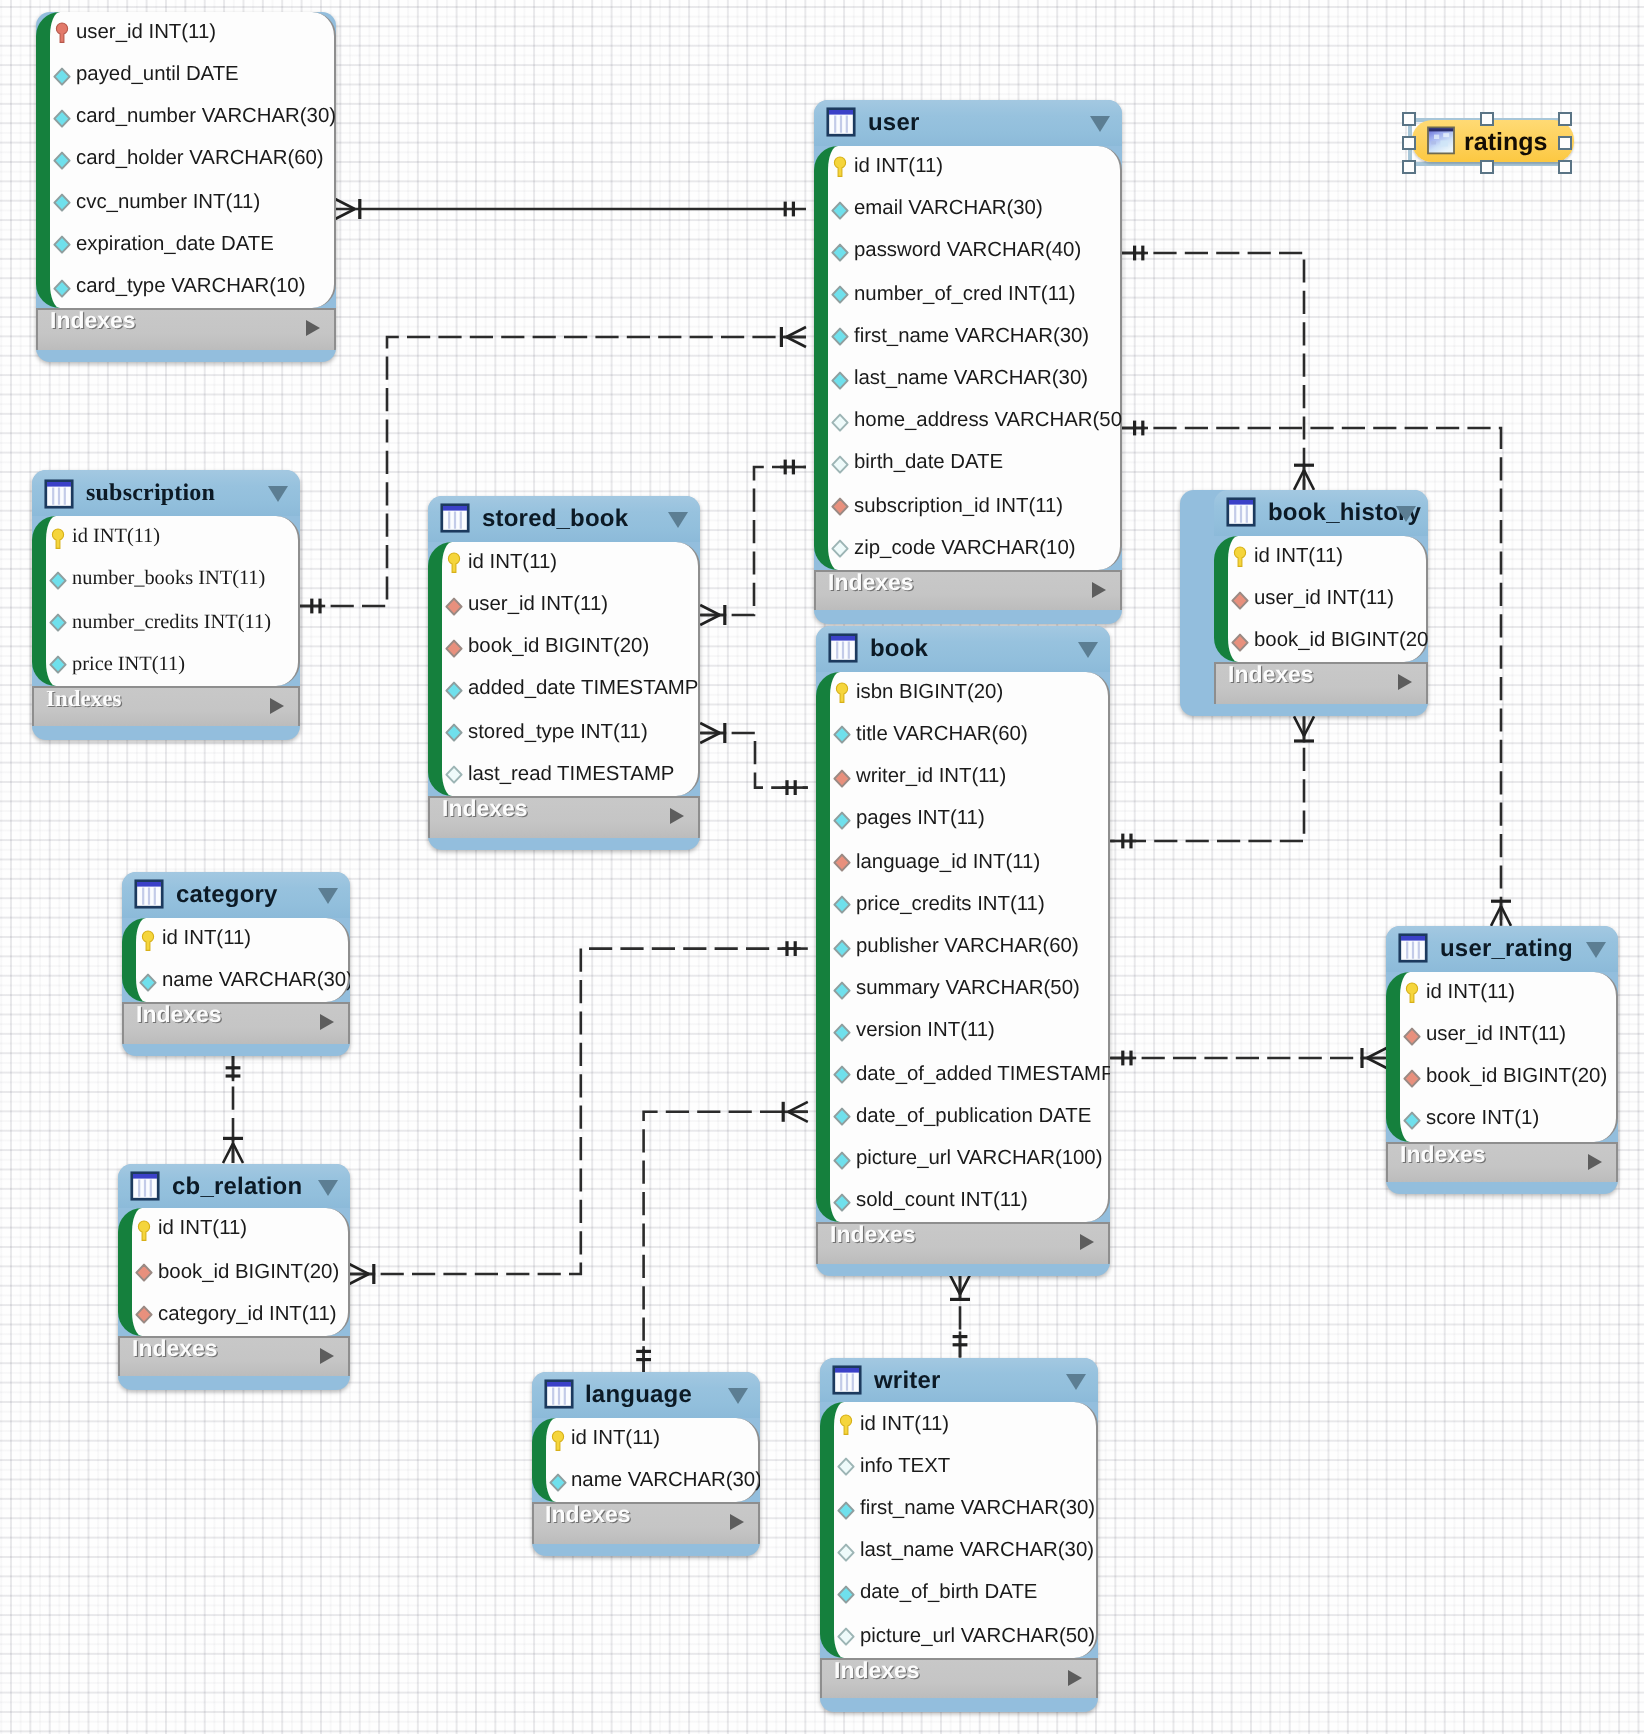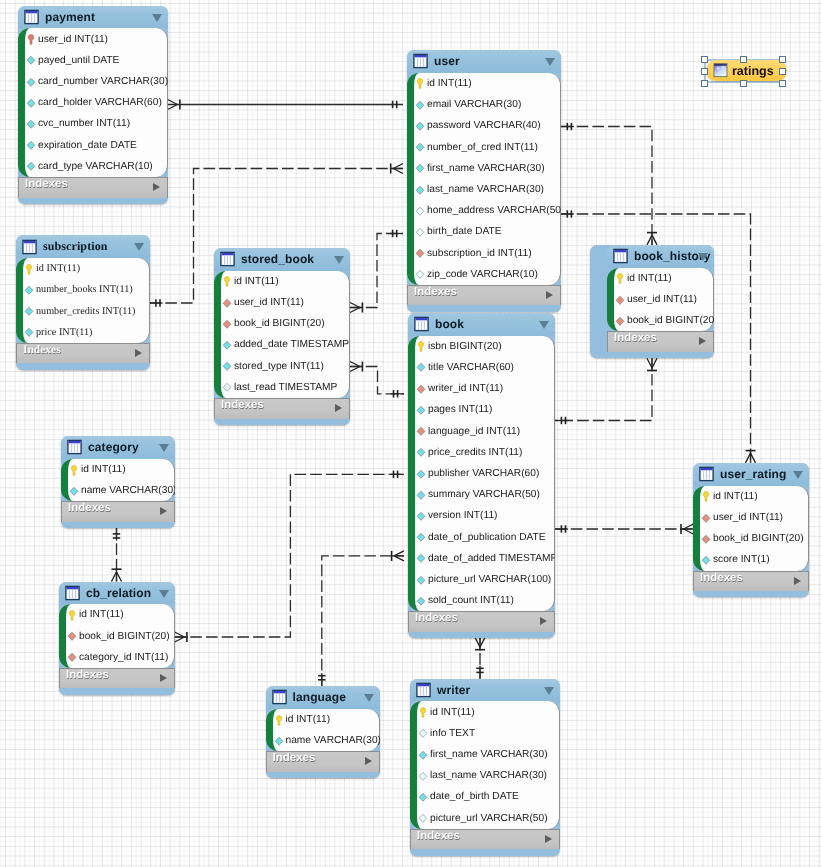--- a/index.html
+++ b/index.html
@@ -150,29 +150,20 @@
         <polyline points="480,637.4 480,678.7" fill="none" stroke="#2b2b2b" stroke-width="1.3" stroke-dasharray="11.6 4.1"></polyline>
         <path d="M480 637.4 L480 650.4" stroke="#2b2b2b" stroke-width="1.3"></path>
         <path d="M480 678.7 L480 665.7" stroke="#2b2b2b" stroke-width="1.3"></path>
         <path d="M480 647.1999999999999 L475 637.4 M480 647.1999999999999 L485 637.4" stroke="#212121" stroke-width="1.3" fill="none"></path>
         <path d="M475 649.6999999999999 L485 649.6999999999999" stroke="#212121" stroke-width="1.6"></path>
         <path d="M483.7 672.4000000000001 L476.3 672.4000000000001" stroke="#212121" stroke-width="1.6"></path>
         <path d="M483.7 668.3000000000001 L476.3 668.3000000000001" stroke="#212121" stroke-width="1.6"></path>
       </g>
     </svg>
 <div class="tbl" style="left: 18px; top: 5.7px; width: 150px;">
-      <div class="tbl-head">
-        <svg class="ic" width="15" height="16" viewBox="0 0 15 16">
-          <rect x="0.9" y="1.4" width="13.2" height="13.2" fill="#fafcff" stroke="#1c3a5e" stroke-width="1.35"></rect>
-          <rect x="1.5" y="2.0" width="12.0" height="2.3" fill="#3b41c8"></rect>
-          <path d="M4.6 4.8 L4.6 13.4 M7.5 4.8 L7.5 13.4 M10.4 4.8 L10.4 13.4" stroke="#c3cbe8" stroke-width="1.1"></path>
-        </svg>
-        <span class="tbl-title">payment</span>
-        <span class="tbl-caret"></span>
-      </div>
       <div class="tbl-body">
         <div class="row">
           <svg class="ic" width="12" height="12" viewBox="0 0 12 12">
             <path d="M6.0 1.5 C7.55 1.5 8.8 2.75 8.8 4.3 C8.8 5.5 8.05 6.55 6.95 6.95 L6.95 11.2 L5.05 11.2 L5.05 6.95 C3.95 6.55 3.2 5.5 3.2 4.3 C3.2 2.75 4.45 1.5 6.0 1.5 Z" fill="#e2796a" stroke="#b6584b" stroke-width="0.55"></path>
           </svg>
           <span class="lbl">user_id INT(11)</span>
         </div>
         <div class="row">
           <svg class="ic" width="12" height="12" viewBox="0 0 12 12">
             <path d="M6.0 2.3 L9.8 6.3 L6.0 10.3 L2.2 6.3 Z" fill="#6fe0ec" stroke="#8f9f9f" stroke-width="1.0" stroke-linejoin="round"></path>
@@ -483,32 +474,32 @@
         <div class="row">
           <svg class="ic" width="12" height="12" viewBox="0 0 12 12">
             <path d="M6.0 2.3 L9.8 6.3 L6.0 10.3 L2.2 6.3 Z" fill="#6fe0ec" stroke="#8f9f9f" stroke-width="1.0" stroke-linejoin="round"></path>
           </svg>
           <span class="lbl">version INT(11)</span>
         </div>
         <div class="row">
           <svg class="ic" width="12" height="12" viewBox="0 0 12 12">
             <path d="M6.0 2.3 L9.8 6.3 L6.0 10.3 L2.2 6.3 Z" fill="#6fe0ec" stroke="#8f9f9f" stroke-width="1.0" stroke-linejoin="round"></path>
           </svg>
+          <span class="lbl">date_of_added TIMESTAMP</span>
+        </div>
+        <div class="row">
+          <svg class="ic" width="12" height="12" viewBox="0 0 12 12">
+            <path d="M6.0 2.3 L9.8 6.3 L6.0 10.3 L2.2 6.3 Z" fill="#6fe0ec" stroke="#8f9f9f" stroke-width="1.0" stroke-linejoin="round"></path>
+          </svg>
           <span class="lbl">date_of_publication DATE</span>
         </div>
         <div class="row">
           <svg class="ic" width="12" height="12" viewBox="0 0 12 12">
             <path d="M6.0 2.3 L9.8 6.3 L6.0 10.3 L2.2 6.3 Z" fill="#6fe0ec" stroke="#8f9f9f" stroke-width="1.0" stroke-linejoin="round"></path>
           </svg>
-          <span class="lbl">date_of_added TIMESTAMP</span>
-        </div>
-        <div class="row">
-          <svg class="ic" width="12" height="12" viewBox="0 0 12 12">
-            <path d="M6.0 2.3 L9.8 6.3 L6.0 10.3 L2.2 6.3 Z" fill="#6fe0ec" stroke="#8f9f9f" stroke-width="1.0" stroke-linejoin="round"></path>
-          </svg>
           <span class="lbl">picture_url VARCHAR(100)</span>
         </div>
         <div class="row">
           <svg class="ic" width="12" height="12" viewBox="0 0 12 12">
             <path d="M6.0 2.3 L9.8 6.3 L6.0 10.3 L2.2 6.3 Z" fill="#6fe0ec" stroke="#8f9f9f" stroke-width="1.0" stroke-linejoin="round"></path>
           </svg>
           <span class="lbl">sold_count INT(11)</span>
         </div>
       </div>
       <div class="tbl-foot">
@@ -643,21 +634,21 @@
             <path d="M6.0 2.3 L9.8 6.3 L6.0 10.3 L2.2 6.3 Z" fill="#6fe0ec" stroke="#8f9f9f" stroke-width="1.0" stroke-linejoin="round"></path>
           </svg>
           <span class="lbl">name VARCHAR(30)</span>
         </div>
       </div>
       <div class="tbl-foot">
         <span class="foot-lbl">Indexes</span>
         <span class="foot-caret"></span>
       </div>
     </div>
-    <div class="tbl" style="left: 410px; top: 678.7px; width: 150px;">
+    <div class="tbl" style="left: 410px; top: 678.7px; width: 139px;">
       <div class="tbl-head">
         <svg class="ic" width="15" height="16" viewBox="0 0 15 16">
           <rect x="0.9" y="1.4" width="13.2" height="13.2" fill="#fafcff" stroke="#1c3a5e" stroke-width="1.35"></rect>
           <rect x="1.5" y="2.0" width="12.0" height="2.3" fill="#3b41c8"></rect>
           <path d="M4.6 4.8 L4.6 13.4 M7.5 4.8 L7.5 13.4 M10.4 4.8 L10.4 13.4" stroke="#c3cbe8" stroke-width="1.1"></path>
         </svg>
         <span class="tbl-title">writer</span>
         <span class="tbl-caret"></span>
       </div>
       <div class="tbl-body">

